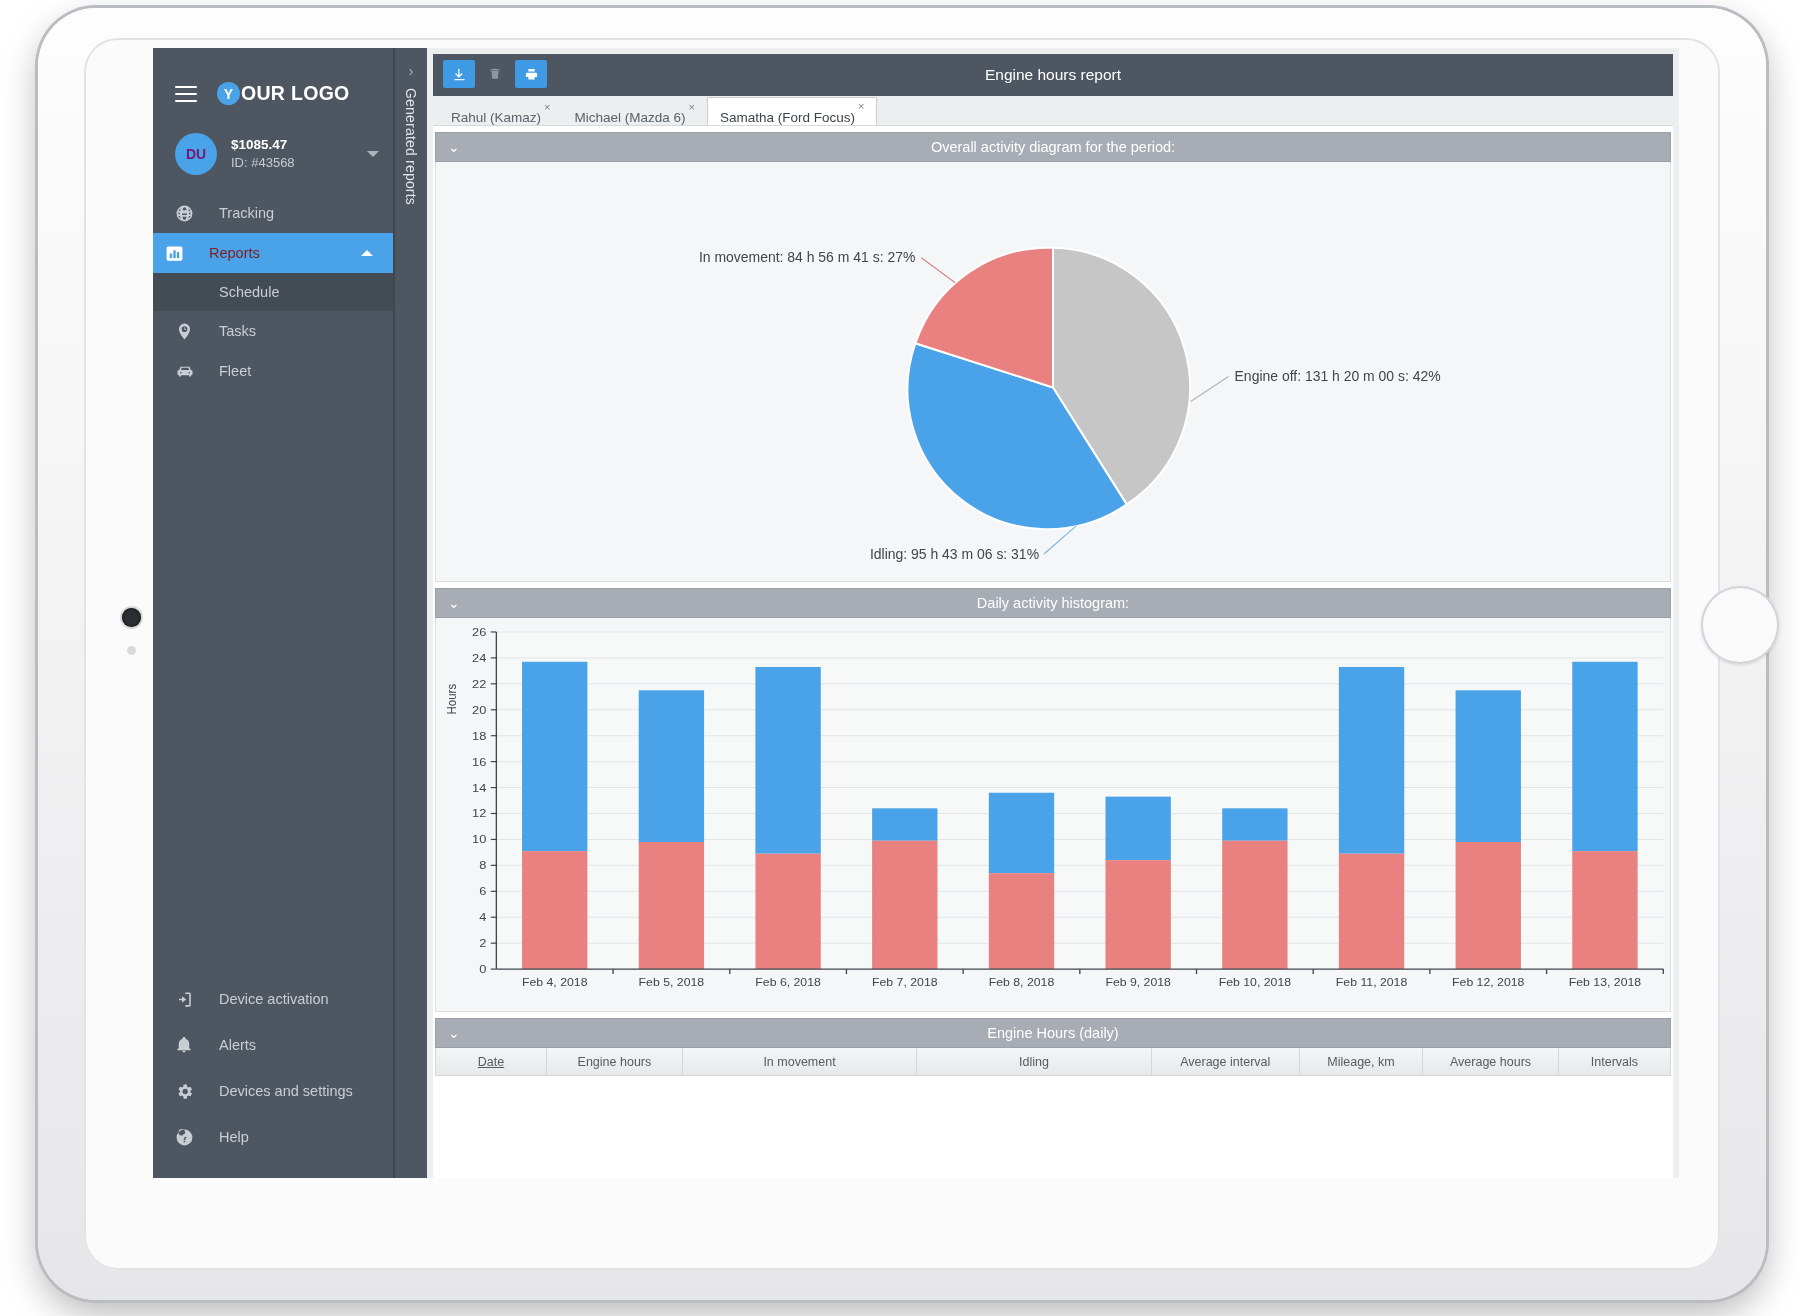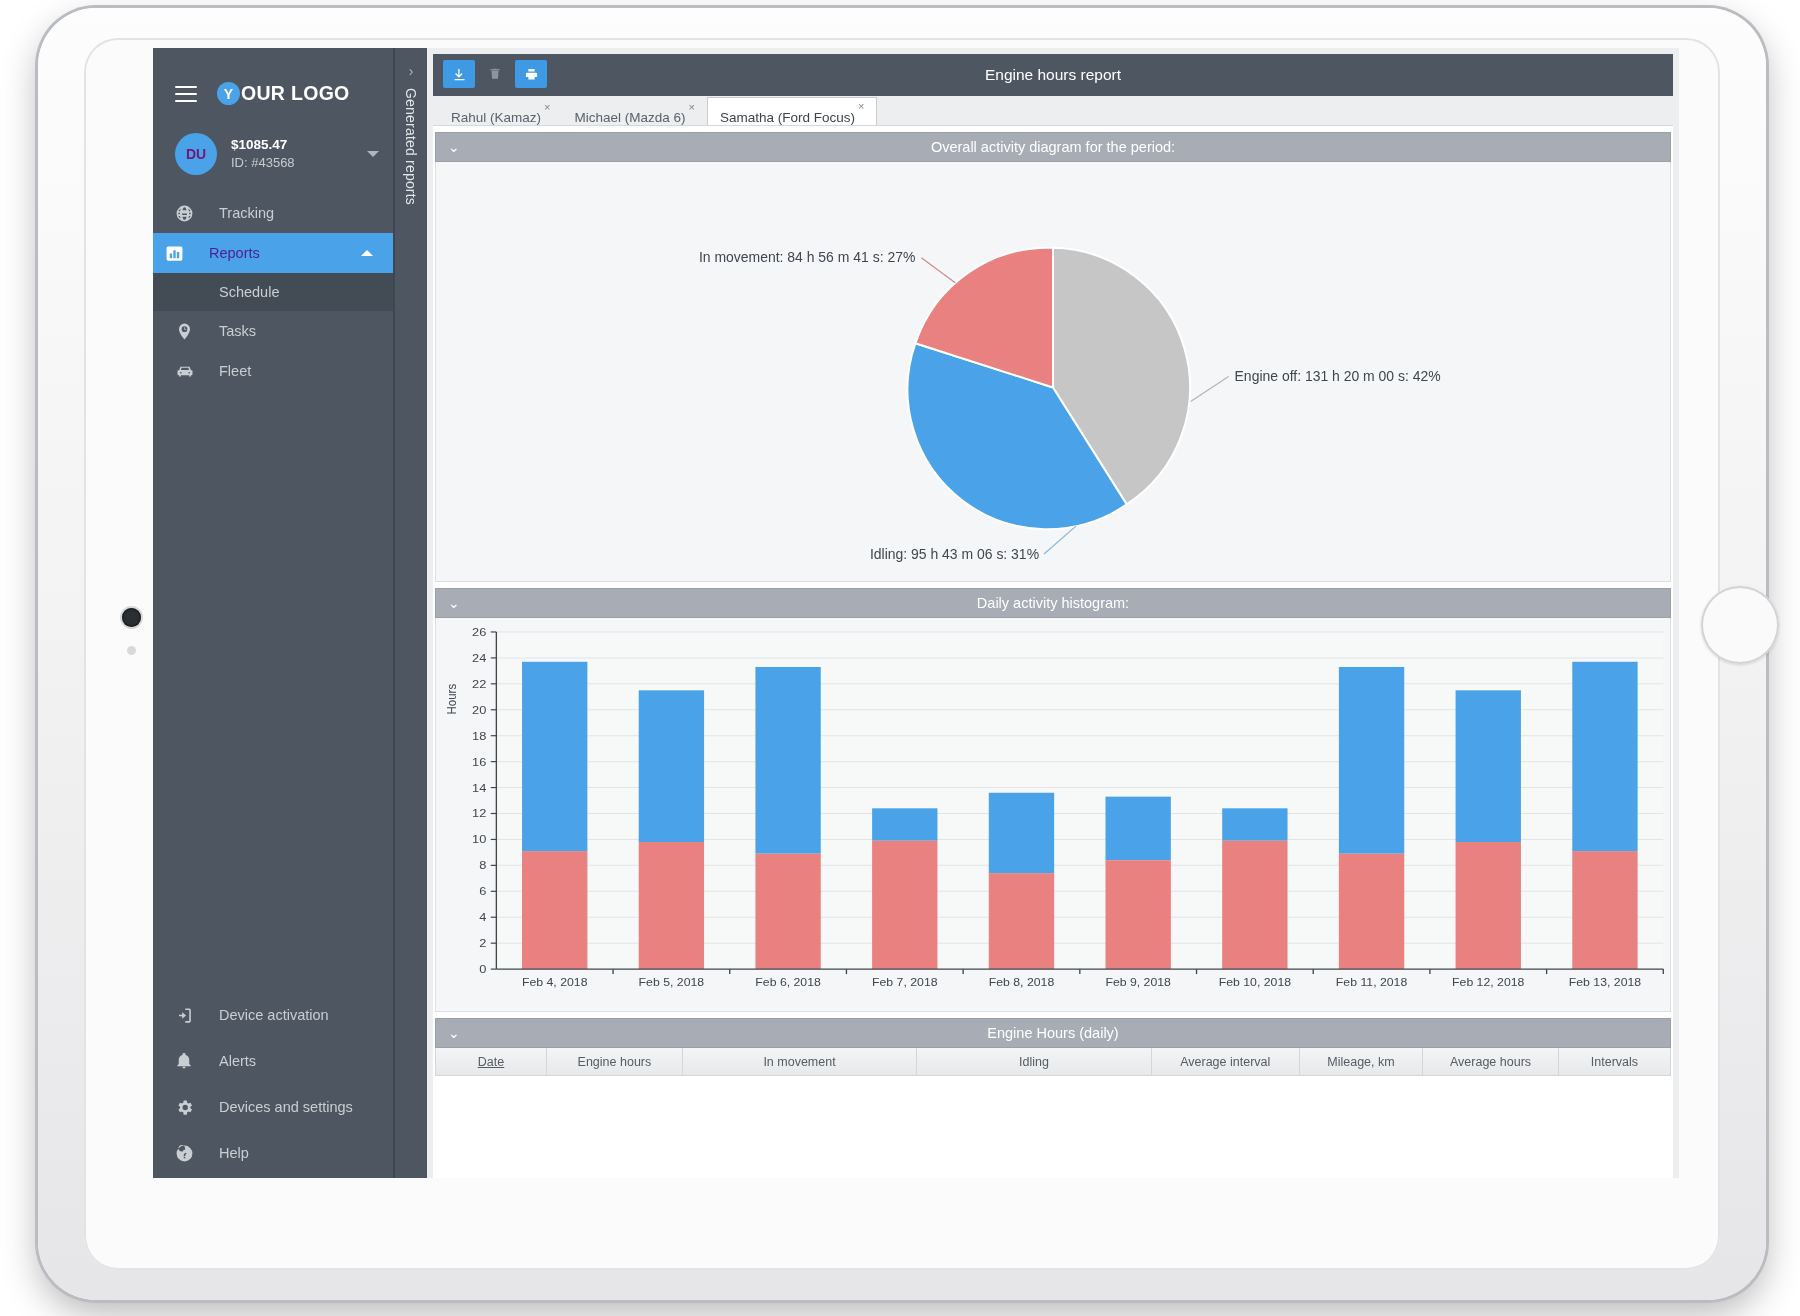--- a/index.html
+++ b/index.html
@@ -106,35 +106,35 @@
   .nav-item {
     display: flex; align-items: center;
     height: 40px; padding-left: 22px;
     color: #c9ced4; font-size: 14.5px;
     cursor: pointer; position: relative;
   }
   .nav-item .nav-icon {
     width: 26px; flex: 0 0 26px; margin-right: 18px;
     display:flex; align-items:center; justify-content:flex-start;
   }
-  .nav-item.active { background: #4aa3e8; color: #4c1d95; padding-left: 12px; }
+  .nav-item.active { background: #4aa3e8; color: #7f1d1d; padding-left: 12px; }
   .nav-item.active .nav-icon svg { fill:#ffffff; }
   .nav-sub {
     display:flex; align-items:center;
     height: 38px; padding-left: 66px;
     background: #434b55; color: #c9ced4; font-size: 14.5px; cursor:pointer;
   }
   .nav-icon svg { fill: #c9ced4; }
   .nav-caret-up {
     position:absolute; right: 20px; width:0;height:0;
     border-left:6px solid transparent;border-right:6px solid transparent;
     border-bottom:6px solid #ffffff;
   }
   #sidebar-spacer { flex: 1 1 auto; }
-  #sidebar-bottom { padding-bottom: 2px; }
+  #sidebar-bottom { padding-bottom: 18px; }
   #sidebar-bottom .nav-item { height: 46px; }
 
   
   #reports-rail {
     width: 34px; flex: 0 0 34px;
     background: #4e5761;
     border-left: 2px solid #3e4751;
     position: relative;
     display:flex; flex-direction: column; align-items:center;
     padding-top: 16px;

